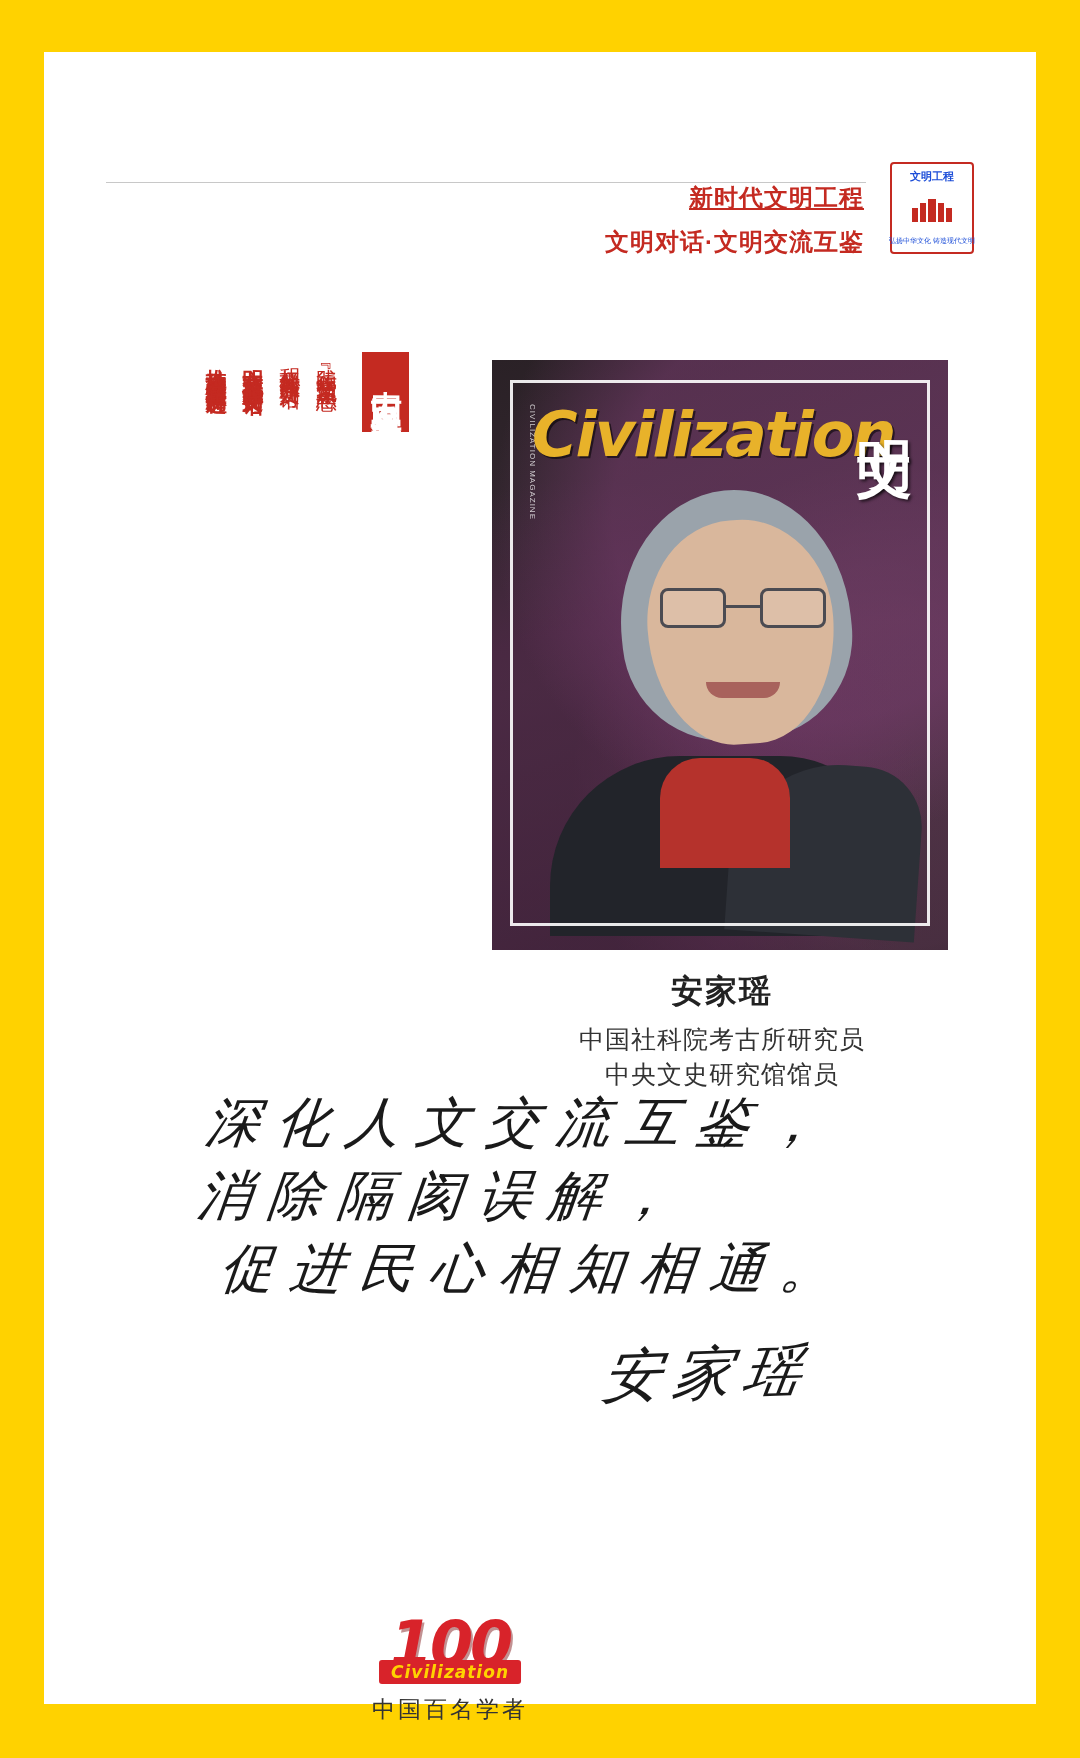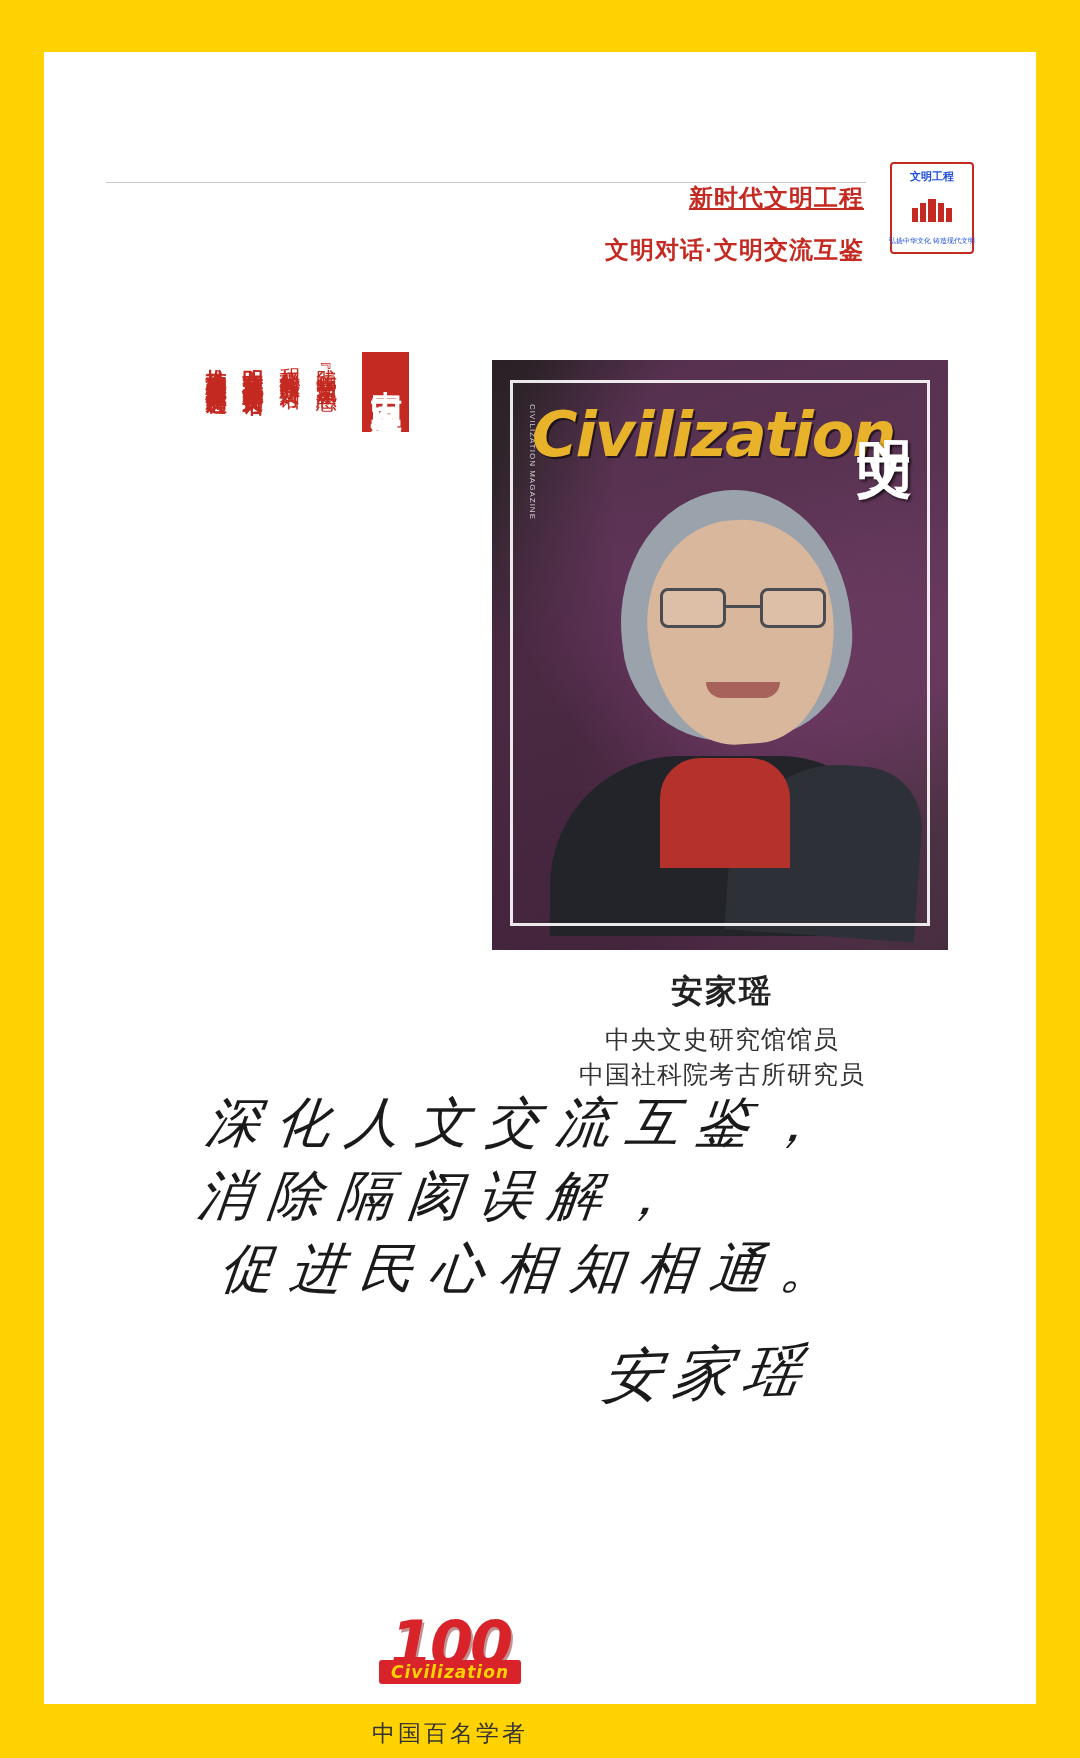--- a/index.html
+++ b/index.html
@@ -56,21 +56,21 @@
     color: #C42A21;
     white-space: nowrap;
     text-decoration: underline;
   }
   .header-line2 {
     font-size: 24px;
     font-weight: bold;
     letter-spacing: 1px;
     color: #C42A21;
     white-space: nowrap;
-    margin-top: 16px;
+    margin-top: 8px;
   }
   .header-seal {
     position: absolute;
     right: 0;
     top: 38px;
     width: 84px;
     height: 92px;
     border: 2px solid #C42A21;
     border-radius: 4px;
     color: #1d4ed8;
@@ -347,21 +347,21 @@
     font-family: "DejaVu Sans", sans-serif;
     font-size: 17px;
     font-weight: bold;
     font-style: italic;
     padding: 2px 12px;
     border-radius: 3px;
     letter-spacing: 1px;
     white-space: nowrap;
   }
   .footer-caption {
-    margin-top: 32px;
+    margin-top: 8px;
     font-size: 23px;
     color: #333333;
     letter-spacing: 3px;
   }
 </style>
 </head>
 <body>
 
 <div class="poster">
   <div class="card">
@@ -408,22 +408,22 @@
       </div>
       <div class="portrait-mouth"></div>
       <div class="cover-frame"></div>
       <div class="cover-side">CIVILIZATION MAGAZINE</div>
       <div class="cover-masthead">Civilization</div>
       <div class="cover-cn">文明</div>
     </div>
 
     <div class="name-block">
       <div class="scholar-name">安家瑶</div>
+      <div class="scholar-title">中国社科院考古所研究员</div>
       <div class="scholar-title">中央文史研究馆馆员</div>
-      <div class="scholar-title">中国社科院考古所研究员</div>
     </div>
 
     <div class="handwriting">
       <div class="hw-line l1">深化人文交流互鉴，</div>
       <div class="hw-line l2">消除隔阂误解，</div>
       <div class="hw-line l3">促进民心相知相通。</div>
       <div class="hw-sign">安家瑶</div>
     </div>
 
     <div class="footer">

